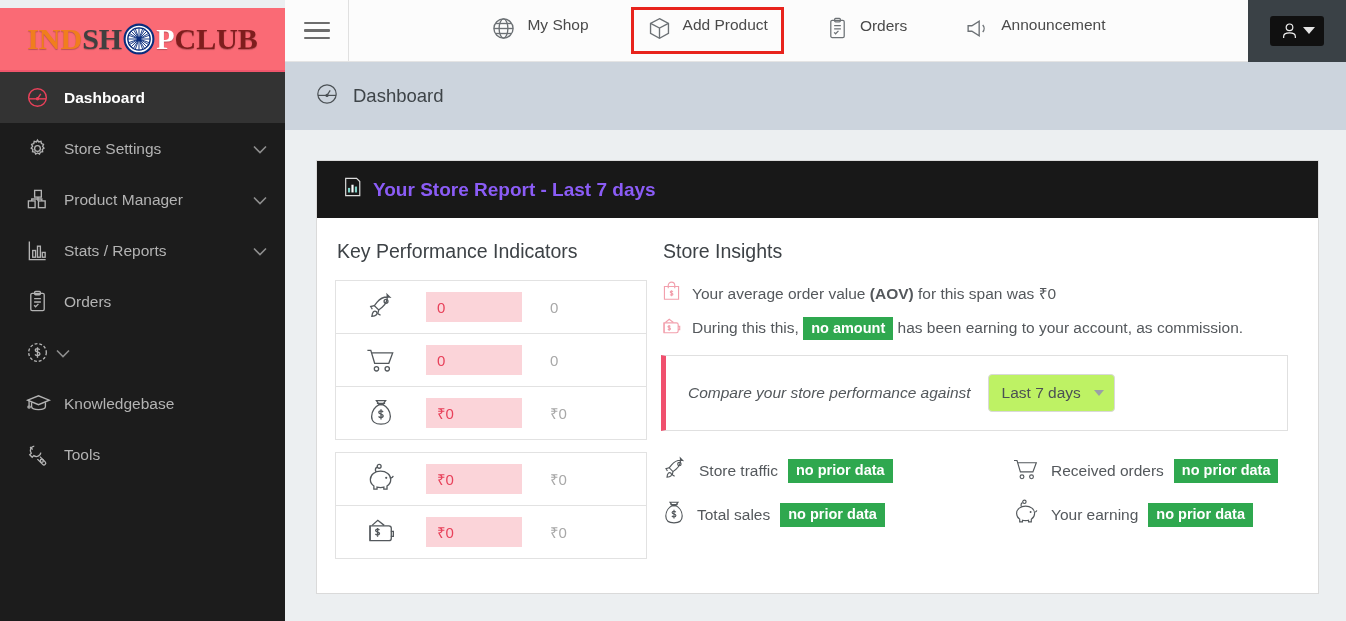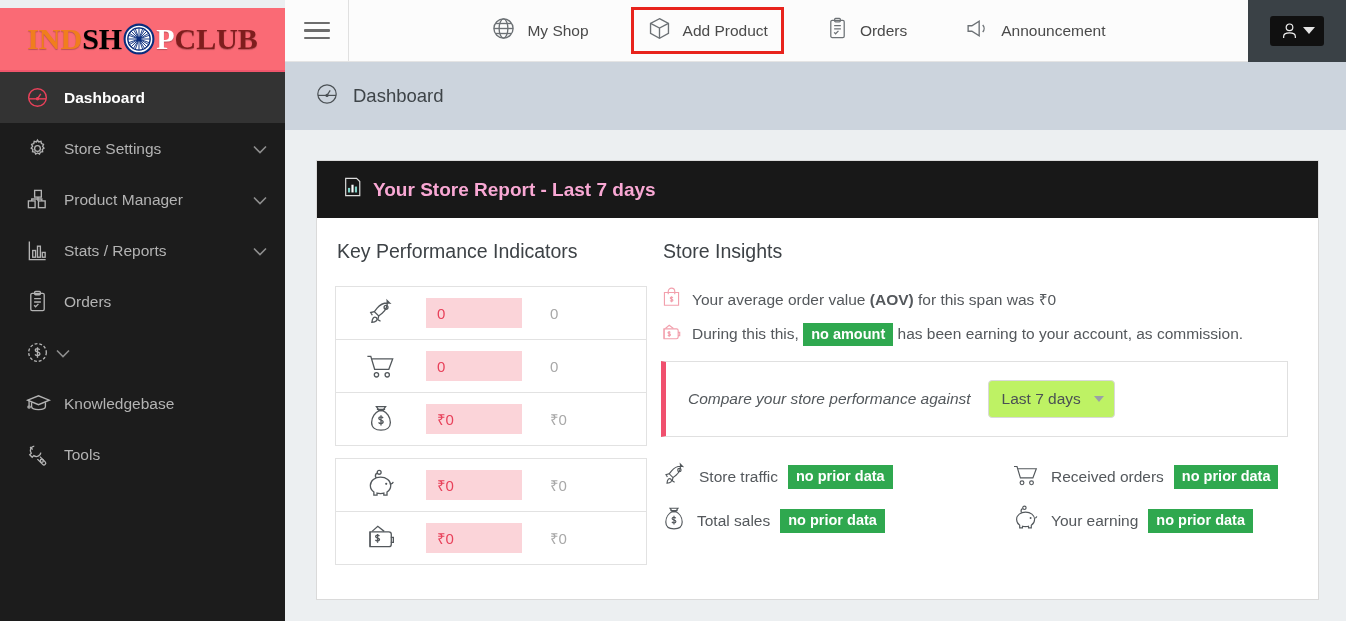--- a/index.html
+++ b/index.html
@@ -22,21 +22,21 @@
     background: #fa6a75;
     display: flex; align-items: center; justify-content: center;
     overflow: hidden;
   }
   .logo-text {
     font-size: 30px; font-weight: bold; letter-spacing: 0px;
     display: flex; align-items: center;
     font-family: "Liberation Serif", serif;
   }
   .logo-seg-a { color: #f07e1d; text-shadow: 0 1px 1px rgba(0,0,0,.25); }
-  .logo-seg-b { color: #000000; text-shadow: 0 1px 1px rgba(0,0,0,.25); }
+  .logo-seg-b { color: #404040; text-shadow: 0 1px 1px rgba(0,0,0,.25); }
   .logo-seg-c { color: #ffffff; text-shadow: 0 1px 1px rgba(0,0,0,.25); }
   .logo-seg-d { color: #7f1d1d; text-shadow: 0 1px 1px rgba(0,0,0,.25); }
   .chakra { width: 32px; height: 32px; margin: 0 1px; display:block; }
 
   .nav { padding: 0; }
   .nav-item {
     display: flex; align-items: center;
     height: 51px; padding: 0 18px 0 26px;
     color: #b3b3b3; font-size: 15.5px;
     cursor: pointer; position: relative;
@@ -70,21 +70,21 @@
   .ham-lines span {
     display: block; height: 2.5px; background: #6d6d6d;
     margin: 5px 0; border-radius: 1px;
   }
   .topnav {
     flex: 1; height: 62px;
     display: flex; align-items: center; justify-content: center;
     gap: 0px;
   }
   .topnav-item {
-    display: flex; align-items: center; gap: 11px;
+    display: flex; align-items: flex-start; gap: 11px;
     padding: 9px 16px; margin: 0 13px;
     color: #4a4a4a; font-size: 15.5px; cursor: pointer;
     white-space: nowrap;
   }
   .topnav-item.highlight {
     border: 3px solid #e8241d;
     padding: 6px 13px;
   }
   .avatar-box {
     width: 98px; height: 62px; background: #3a4146;
@@ -118,33 +118,33 @@
     width: 1061px; height: 491px;
     background: #eceff1;
     padding: 30px 27px 0 31px;
   }
   .card {
     background: #ffffff;
     border: 1px solid #dadada;
     width: 100%;
   }
   .card-header {
-    background: #181818; color: #f9a8d4;
+    background: #181818; color: #8b5cf6;
     height: 57px; display: flex; align-items: center;
     padding-left: 26px; gap: 11px;
     font-size: 19px; font-weight: bold;
   }
   .card-body { display: flex; padding: 22px 0 34px 0; }
 
   .kpi-col { width: 330px; padding: 0 0 0 18px; }
   .insights-col { flex: 1; padding-left: 14px; padding-right: 30px; }
 
   .sec-title {
     font-size: 19.5px; color: #3d4246; font-weight: normal;
-    margin-bottom: 23px; padding-left: 2px;
+    margin-bottom: 17px; padding-left: 2px;
   }
   .kpi-table { border: 1px solid #e2e2e2; border-bottom: none; }
   .kpi-table.second { margin-top: 12px; }
   .kpi-row {
     display: flex; align-items: center;
     height: 53px; border-bottom: 1px solid #e2e2e2;
   }
   .kpi-ico { width: 90px; display: flex; justify-content: center; align-items:center; }
   .kpi-val {
     width: 96px; height: 30px; background: #fbd4d9;

